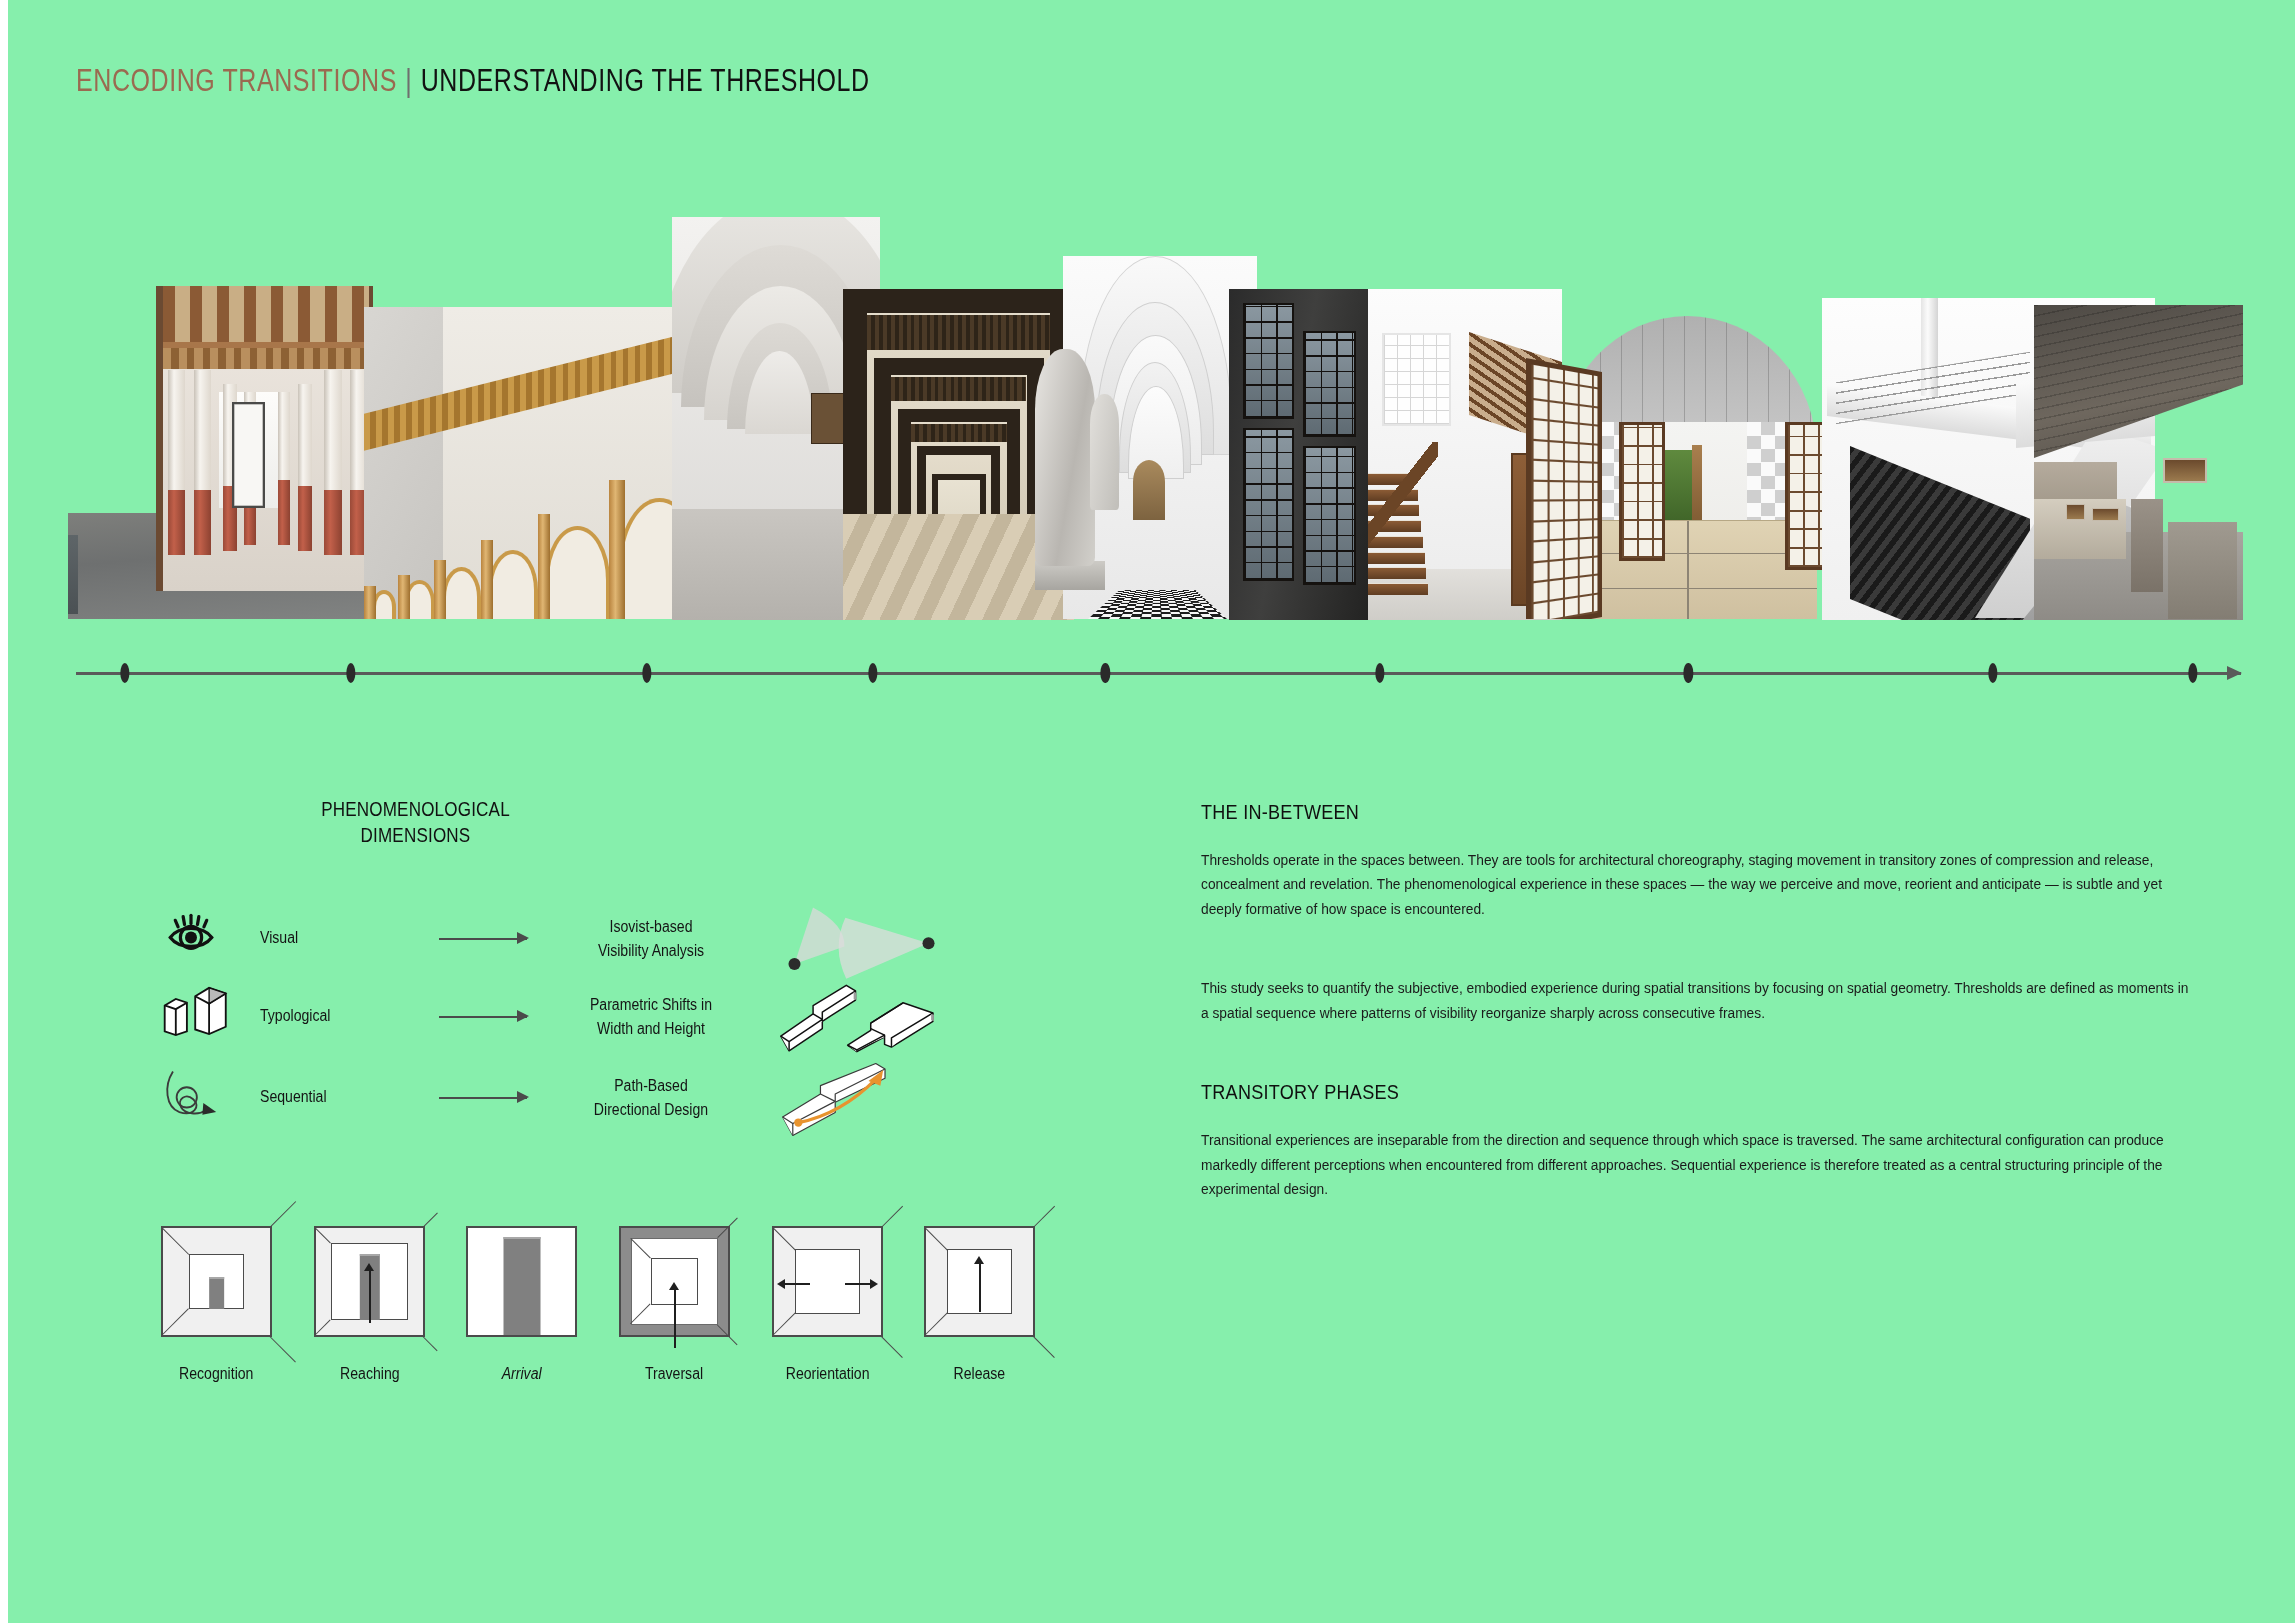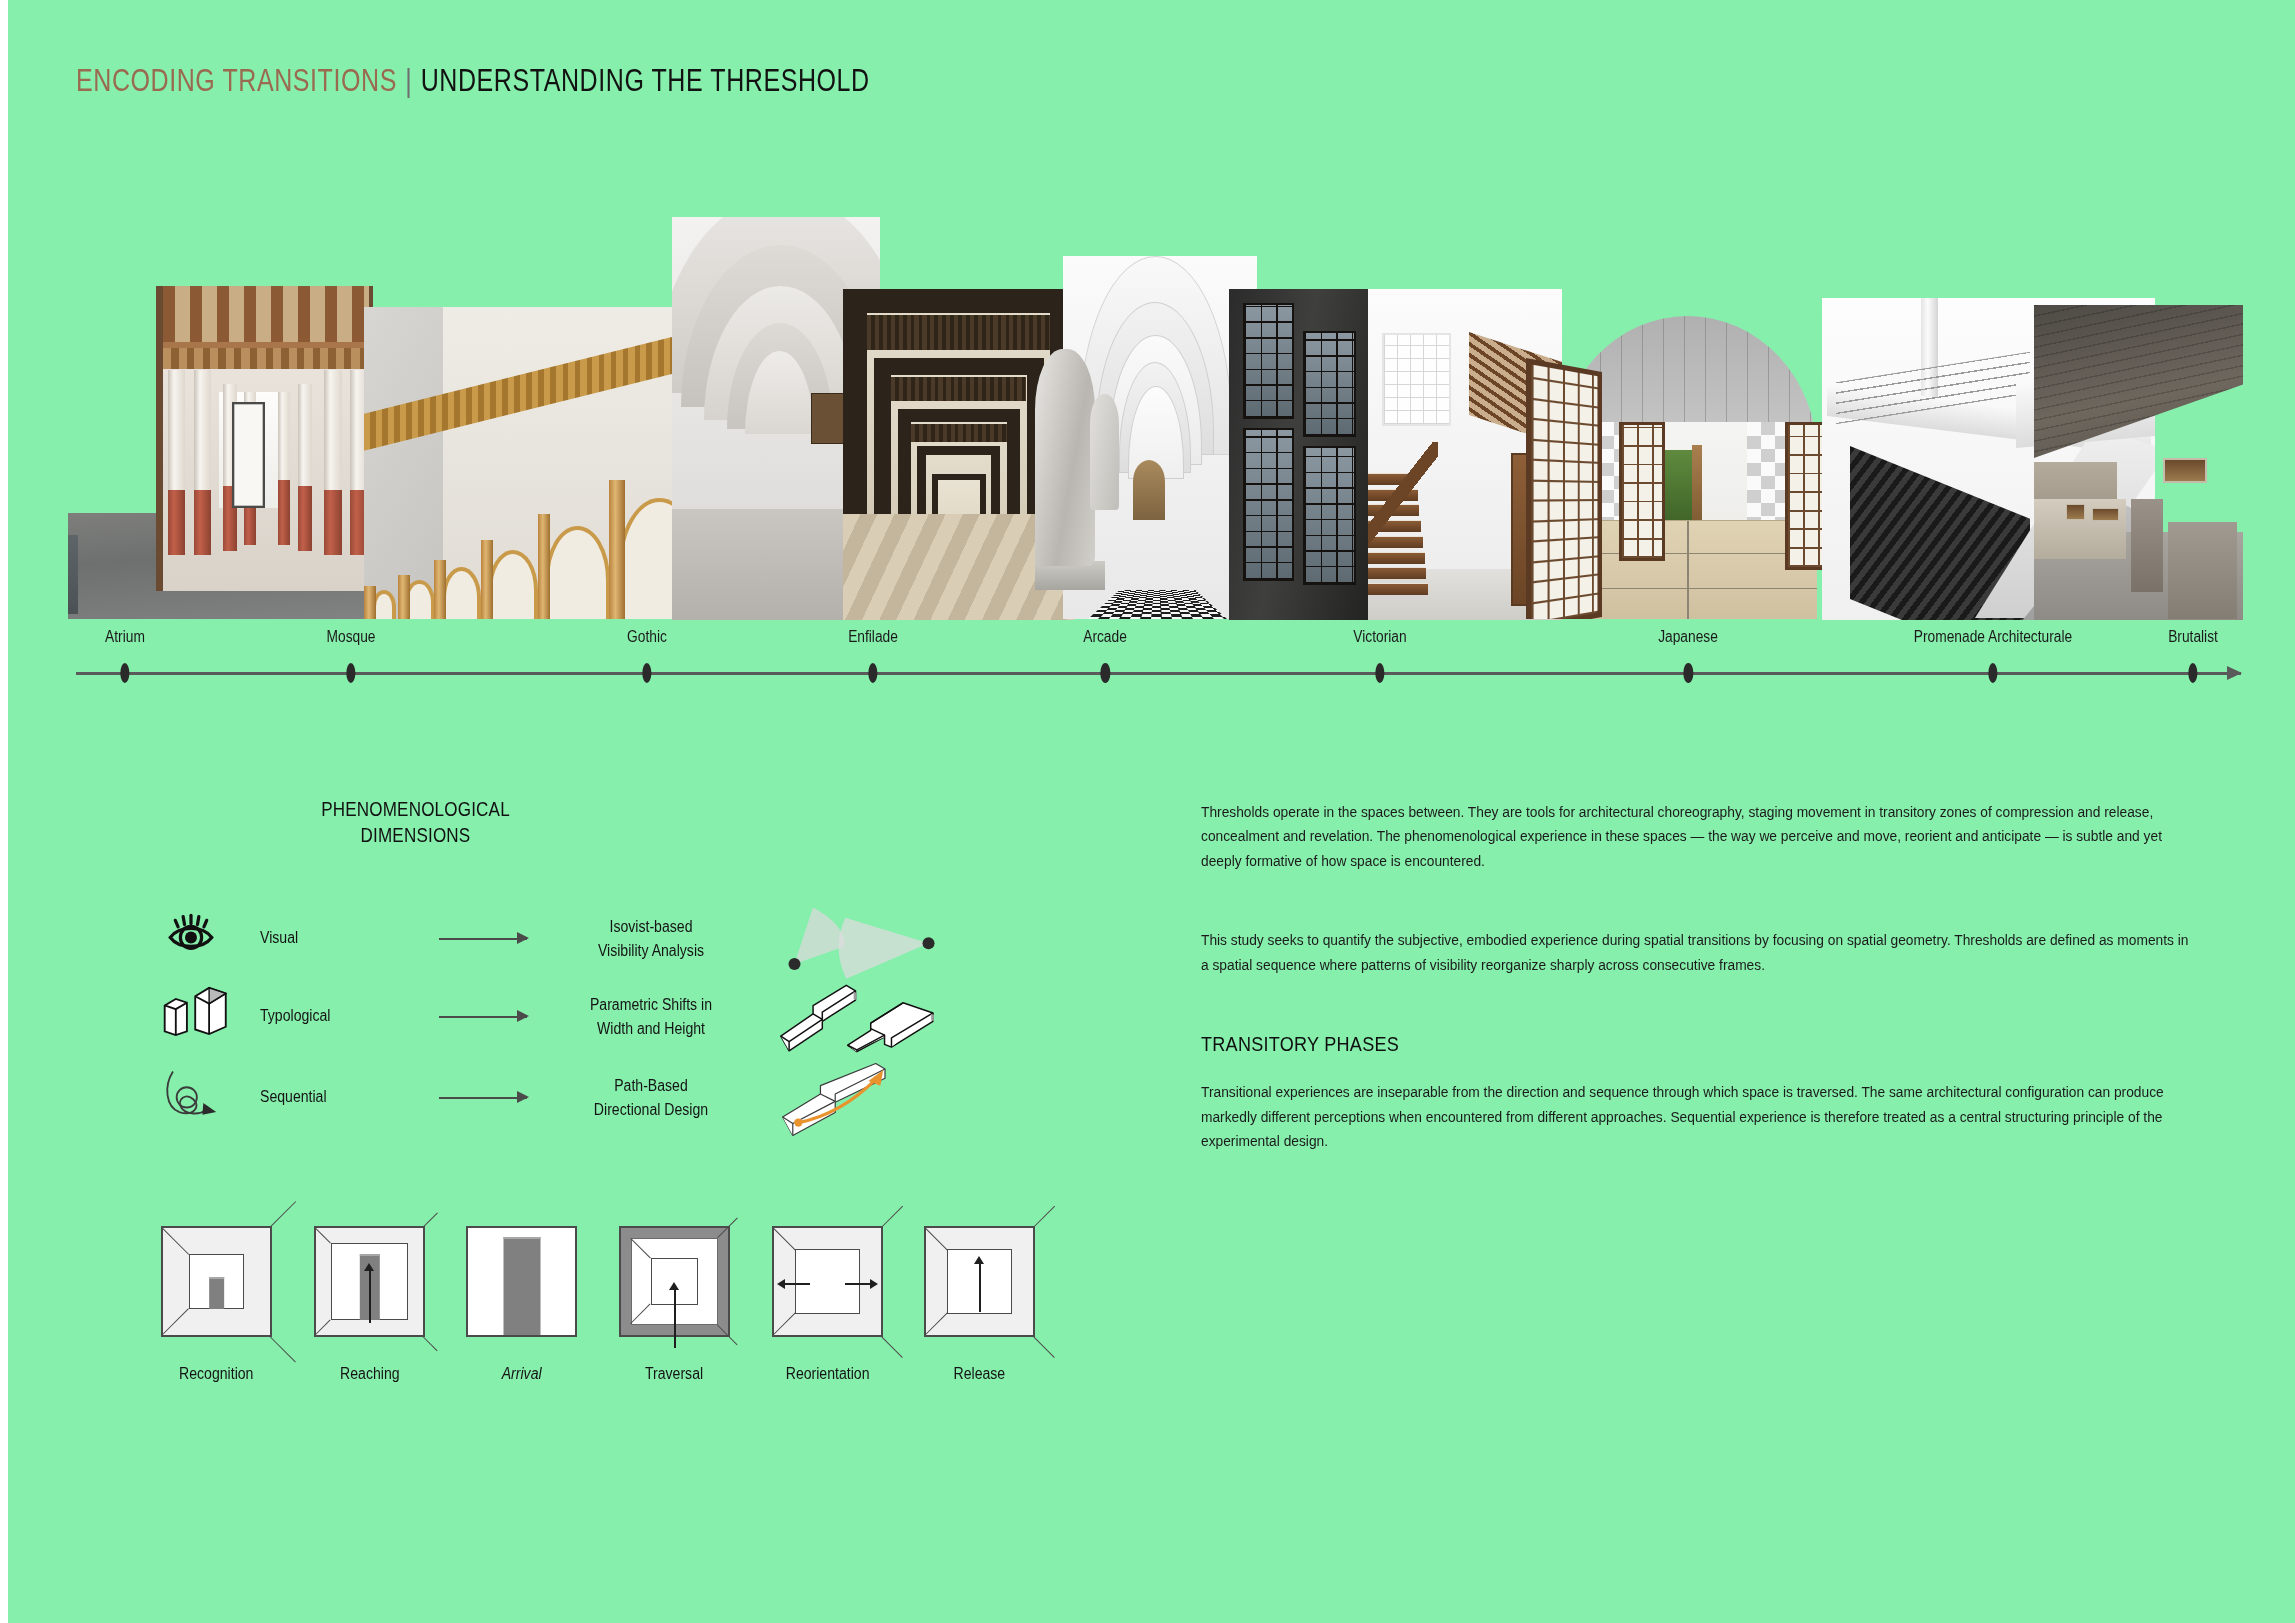--- a/index.html
+++ b/index.html
@@ -442,31 +442,20 @@
       <div class="br-block" style="left:-4.6px; top:194px; width:97px; height:60px; background:linear-gradient(#d4cdbf,#b3ab9c);"></div>
       <div class="br-block" style="left:97px; top:194px; width:32px;  height:93px; background:linear-gradient(#9a9288,#7a7268);"></div>
       <div class="br-block" style="left:134px; top:217px; width:69px; height:97px; background:linear-gradient(#a09a90,#837d73);"></div>
       <div class="br-win" style="left:129px; top:153px; width:44px;  height:25.4px;"></div>
       <div class="br-win" style="left:32px;  top:199px; width:18.5px;  height:15.7px; border-width:1.9px;"></div>
       <div class="br-win" style="left:58px; top:203px; width:27px;  height:13px; border-width:1.9px;"></div>
     </div>
 
   </div>
 
-  <div class="tl-labels">
-    <div class="tl-label" style="left:2.6%;">Atrium</div>
-    <div class="tl-label" style="left:13.0%;">Mosque</div>
-    <div class="tl-label" style="left:26.6%;">Gothic</div>
-    <div class="tl-label" style="left:37.0%;">Enfilade</div>
-    <div class="tl-label" style="left:47.7%;">Arcade</div>
-    <div class="tl-label" style="left:60.3%;">Victorian</div>
-    <div class="tl-label" style="left:74.5%;">Japanese</div>
-    <div class="tl-label" style="left:88.5%;">Promenade Architecturale</div>
-    <div class="tl-label" style="left:97.7%;">Brutalist</div>
-  </div>
 
   <div class="tl-axis">
     <div class="tl-arrow"></div>
   </div>
 
   <div class="tl-dots">
     <div class="tl-dot" style="left:2.6%;"></div>
     <div class="tl-dot" style="left:13.0%;"></div>
     <div class="tl-dot" style="left:26.6%;"></div>
     <div class="tl-dot" style="left:37.0%;"></div>
@@ -673,20 +662,23 @@
       </div>
       <div class="phase-caption">
         <span>Release</span>
       </div>
     </div>
 
   </div>
 
   <div class="txtcol">
     <div class="txt-sec">
+      <div class="txt-h">
+        <span>THE IN-BETWEEN</span>
+      </div>
       <div class="txt-b">
         <span>Thresholds operate in the spaces between. They are tools for architectural choreography, staging movement in transitory zones of compression and release, concealment and revelation. The phenomenological experience in these spaces — the way we perceive and move, reorient and anticipate — is subtle and yet deeply formative of how space is encountered.</span>
       </div>
     </div>
 
     <div class="txt-sec">
       <div class="txt-b">
         <span>This study seeks to quantify the subjective, embodied experience during spatial transitions by focusing on spatial geometry. Thresholds are defined as moments in a spatial sequence where patterns of visibility reorganize sharply across consecutive frames.</span>
       </div>
     </div>

